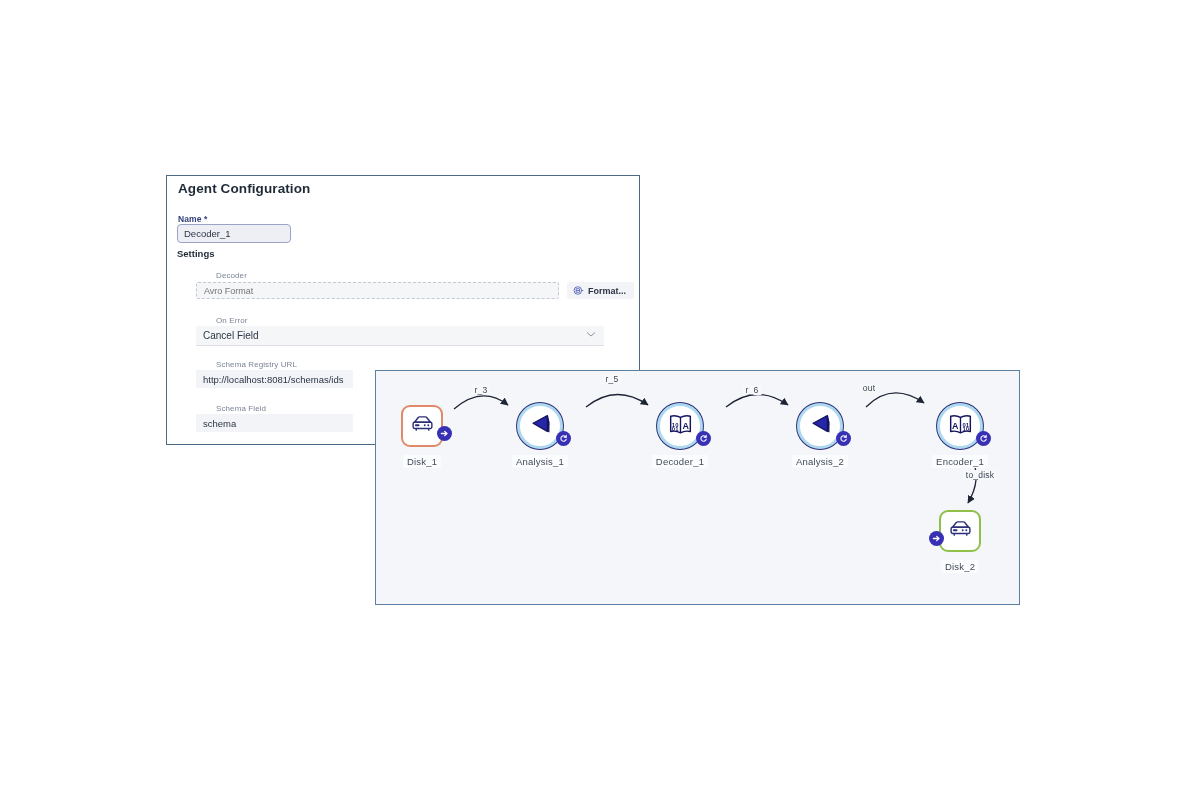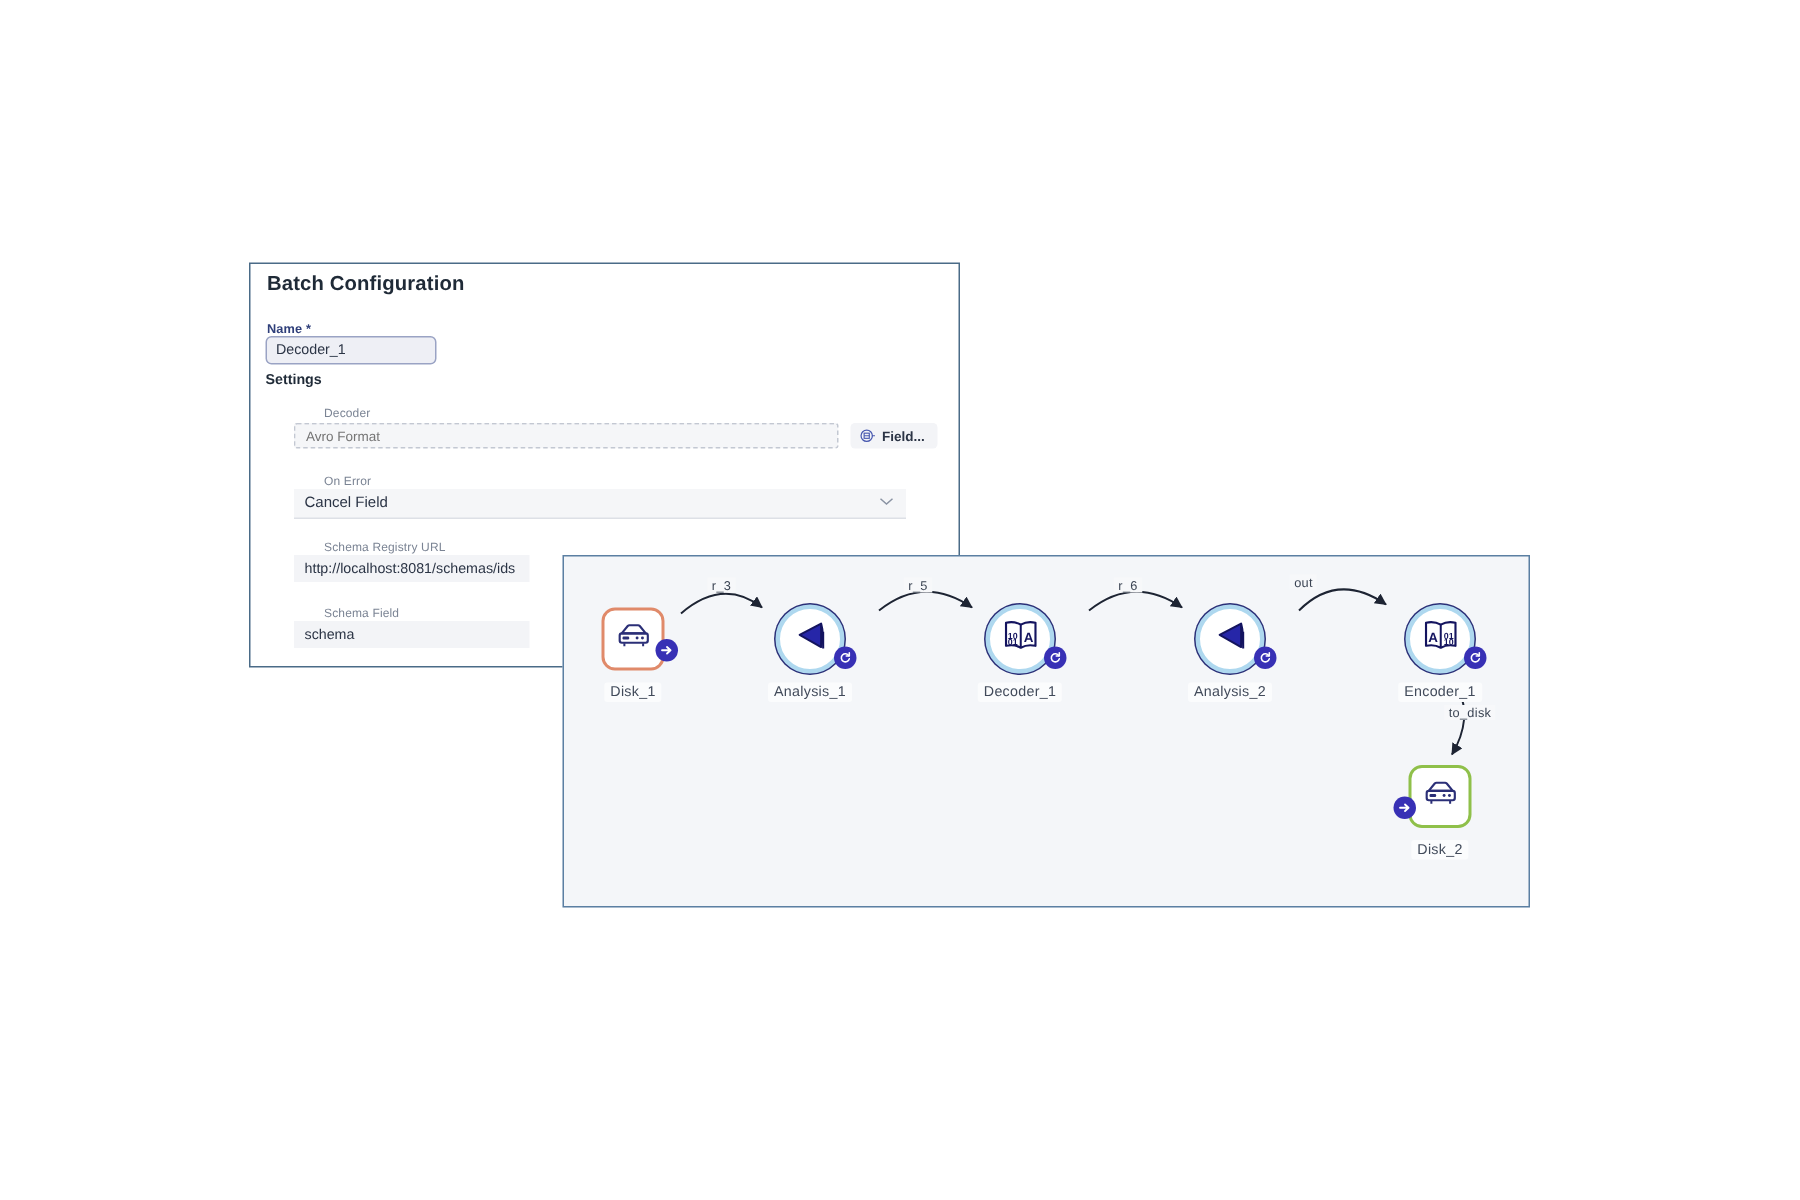--- a/index.html
+++ b/index.html
@@ -266,39 +266,39 @@
     color: #3c4554;
     white-space: nowrap;
     letter-spacing: 0.2px;
   }
 </style>
 </head>
 <body>
 
 <div id="config-panel">
 
-  <div id="config-title">Batch Configuration</div>
+  <div id="config-title">Agent Configuration</div>
 
   <div id="name-label" class="fld-label">Name *</div>
   <input id="name-input" type="text" value="Decoder_1" style="">
 
   <div id="settings-label" class="sec-label">Settings</div>
 
   <div id="decoder-label" class="sub-label">Decoder</div>
   <input id="decoder-input" type="text" placeholder="Avro Format" style="">
   <button id="browse-button">
     <span class="glyph">
       <svg width="11" height="11" viewBox="0 0 16 16">
         <circle cx="7" cy="8" r="5.5" fill="none" stroke="#4a5ab0" stroke-width="1.2"></circle>
         <rect x="4.5" y="5.5" width="5" height="5" fill="none" stroke="#4a5ab0" stroke-width="1.1"></rect>
         <line x1="4.5" y1="8" x2="9.5" y2="8" stroke="#4a5ab0" stroke-width="1.1"></line>
         <line x1="12" y1="8" x2="15" y2="8" stroke="#4a5ab0" stroke-width="1.2"></line>
       </svg>
     </span>
-    <span>Field...</span>
+    <span>Format...</span>
   </button>
 
   <div id="onerror-label" class="sub-label">On Error</div>
   <div id="onerror-select">
     <span>Cancel Field</span>
     <span id="onerror-chevron">
       <svg width="10" height="7" viewBox="0 0 10 7">
           <path d="M1 1.5 L5 5 L9 1.5" fill="none" stroke="#8a93a3" stroke-width="1"></path>
         </svg>
     </span>
@@ -444,17 +444,17 @@
     </div>
     <div class="badge left">
       <svg width="9" height="9" viewBox="0 0 10 10">
           <path d="M1.5 5 H7.5 M5.2 2.6 L7.8 5 L5.2 7.4" fill="none" stroke="#ffffff" stroke-width="1.4" stroke-linecap="round" stroke-linejoin="round"></path>
         </svg>
     </div>
     <div class="node-label">Disk_2</div>
   </div>
 
   <div class="edge-label" style="left:105px; top:19px;">r_3</div>
-  <div class="edge-label" style="left:236px; top:19px;">r_5</div>
+  <div class="edge-label" style="left:236px; top:8px;">r_5</div>
   <div class="edge-label" style="left:376px; top:19px;">r_6</div>
   <div class="edge-label" style="left:476px; top:17px;margin-left:17px;">out</div>
   <div class="edge-label" style="left:604px; top:104px;">to_disk</div>
 </div>
 
 </body></html>

